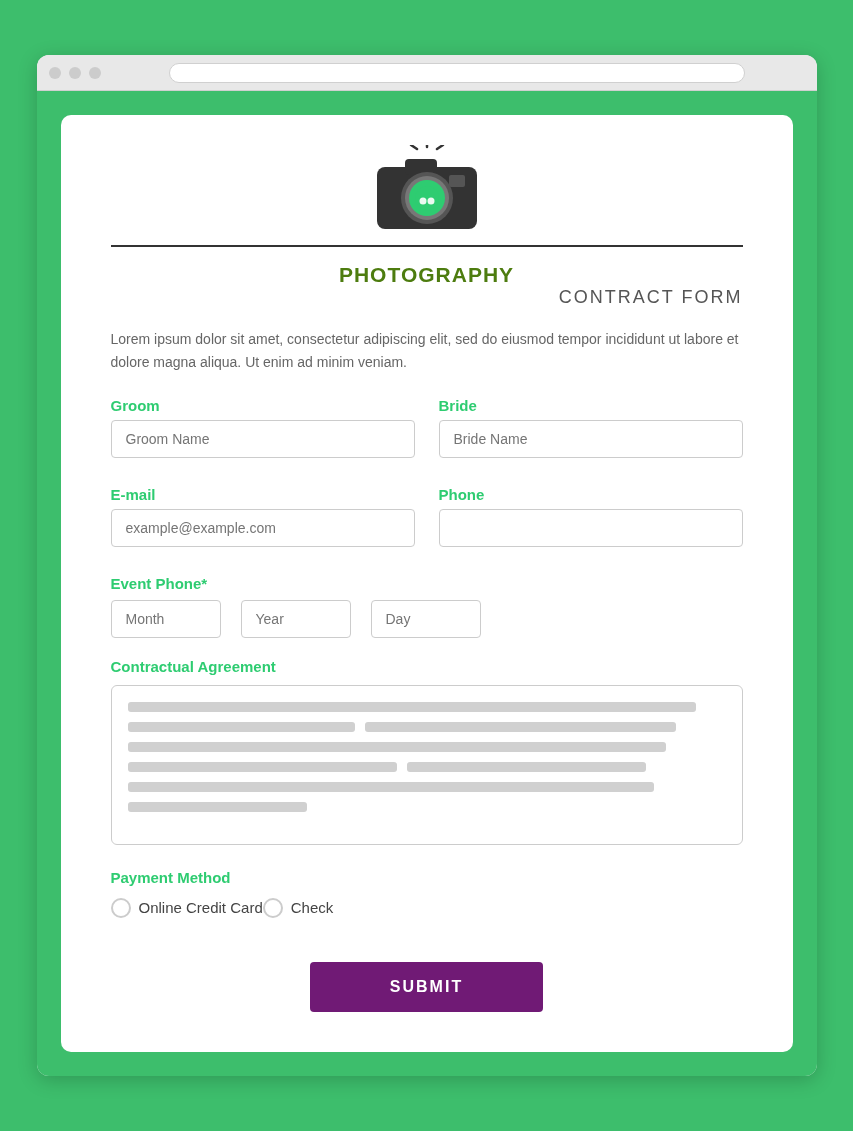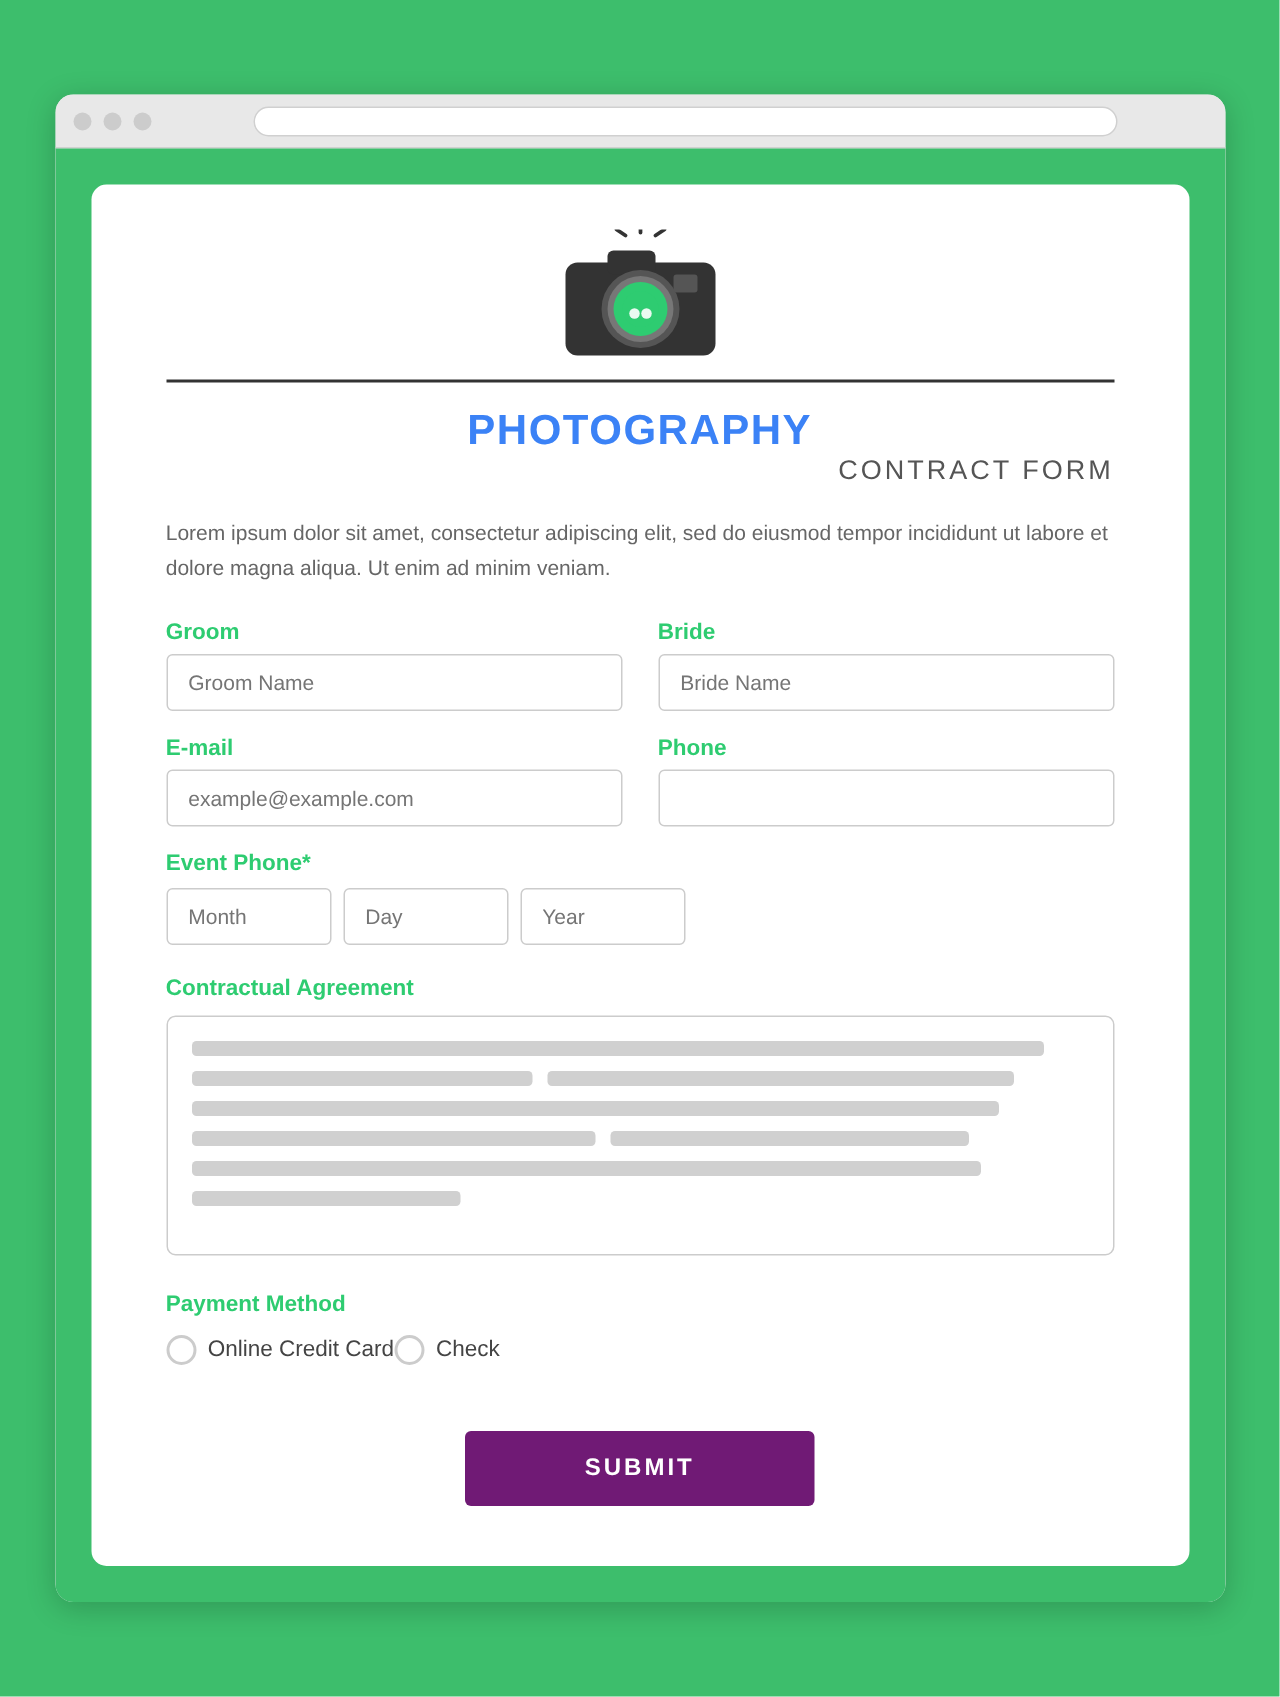--- a/index.html
+++ b/index.html
@@ -64,23 +64,23 @@
     .divider {
       border: none;
       border-top: 2px solid #333;
       margin: 0 0 16px 0;
     }
     .form-title {
       text-align: center;
       margin-bottom: 20px;
     }
     .form-title h1 {
-      font-size: 28px;
+      font-size: 21px;
       font-weight: 900;
-      color: #3b82f6;
+      color: #4d7c0f;
       letter-spacing: 1px;
       text-transform: uppercase;
     }
     .form-title h2 {
       font-size: 18px;
       font-weight: 400;
       color: #555;
       letter-spacing: 2px;
       text-transform: uppercase;
       text-align: right;
@@ -88,21 +88,21 @@
     .form-description {
       text-align: left;
       color: #666;
       font-size: 14px;
       line-height: 1.6;
       margin-bottom: 24px;
     }
     .form-row {
       display: flex;
       gap: 24px;
-      margin-bottom: 16px;
+      margin-bottom: 28px;
     }
     .form-group {
       flex: 1;
       display: flex;
       flex-direction: column;
       gap: 6px;
     }
     .form-label {
       color: #2ecc71;
       font-weight: bold;
@@ -121,21 +121,21 @@
       margin-bottom: 20px;
     }
     .event-date-label {
       color: #2ecc71;
       font-weight: bold;
       font-size: 15px;
       margin-bottom: 8px;
     }
     .date-row {
       display: flex;
-      gap: 8px;
+      gap: 20px;
     }
     .date-input {
       border: 1.5px solid #ccc;
       border-radius: 4px;
       padding: 10px 14px;
       font-size: 14px;
       color: #999;
       outline: none;
       width: 110px;
     }
@@ -288,22 +288,22 @@
         <div class="form-group">
           <label class="form-label">Phone</label>
           <input class="form-input" type="tel" placeholder="" style="">
         </div>
       </div>
 
       <div class="event-date-section">
         <div class="event-date-label">Event Phone*</div>
         <div class="date-row">
           <input class="date-input" type="text" placeholder="Month" style="">
+          <input class="date-input" type="text" placeholder="Year" style="">
           <input class="date-input" type="text" placeholder="Day" style="">
-          <input class="date-input" type="text" placeholder="Year" style="">
         </div>
       </div>
 
       <div class="contractual-section">
         <div class="contractual-label">Contractual Agreement</div>
         <div class="contractual-textarea">
           <div class="text-lines">
             <div class="text-line" style="width:95%"></div>
             <div class="text-line-row">
               <div class="text-line" style="width:38%"></div>

